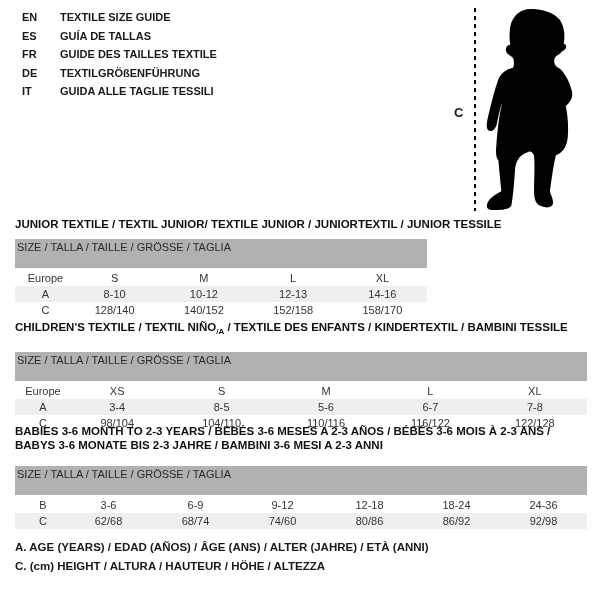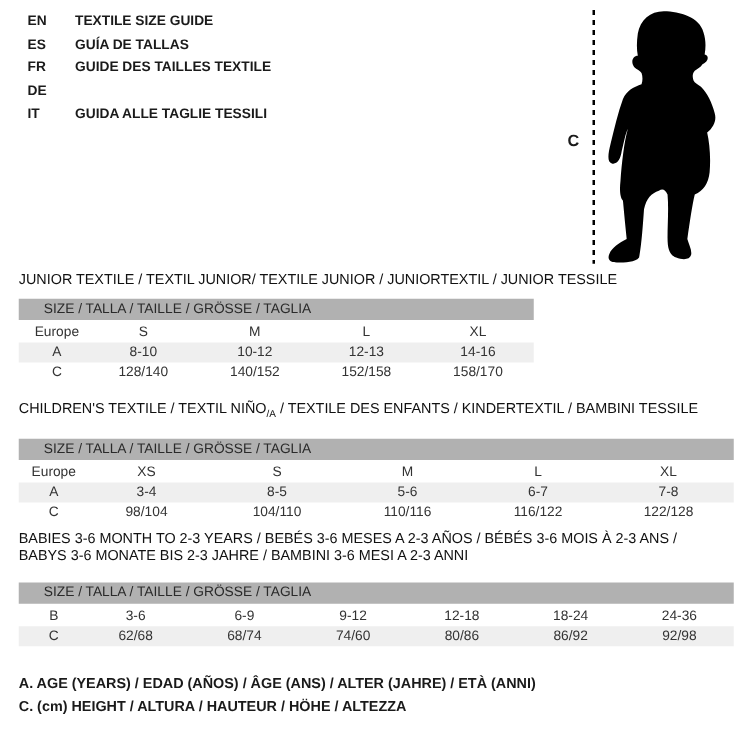--- a/index.html
+++ b/index.html
@@ -25,31 +25,31 @@
   .c-label { position:absolute; left:454px; top:105px; font-weight:bold; font-size:13px; }
   .baby { position:absolute; left:482px; top:6px; width:110px; height:208px; }
   .baby path { fill:var(--silhouette,#000); }
 
   
   .section { position:absolute; left:15px; }
   .sec-junior   { top:217px; width:412px; }
   .sec-children { top:320px; width:572px; }
   .sec-babies   { top:424px; width:572px; }
 
-  .tbl-title { font-weight:normal; font-size:11.5px; line-height:14px; color:#111; white-space:nowrap; }
+  .tbl-title { font-weight:bold; font-size:11.5px; line-height:14px; color:#111; white-space:nowrap; }
   .tbl-title .sub { font-size:8px; vertical-align:sub; }
 
   .size-table { font-size:11px; }
   .sec-junior  .size-table { margin-top:8px; }
   .sec-children .size-table { margin-top:13px; }
   .sec-babies  .size-table { margin-top:14px; }
 
   .t-head {
     background:var(--table-header-bg,#b1b1b1);
-    height:17px; line-height:17px; padding-left:20px;
+    height:29px; line-height:17px; padding-left:2px;
     color:#2a2a2a; margin-bottom:2px;
   }
   .t-row { display:flex; height:16px; line-height:16px; color:#333; }
   .t-row.shaded { background:var(--row-shaded-bg,#efefef); }
   .t-label { padding-left:6px;text-align:center; }
   .sec-junior .t-label { width:55px; }
   .sec-children .t-label, .sec-babies .t-label { width:50px; }
   .t-cell { flex:1; text-align:center; }
 
   
@@ -69,20 +69,21 @@
     <div class="lang-row">
       <span class="lang-code">ES</span>
       <span class="lang-title">GUÍA DE TALLAS</span>
     </div>
     <div class="lang-row">
       <span class="lang-code">FR</span>
       <span class="lang-title">GUIDE DES TAILLES TEXTILE</span>
     </div>
     <div class="lang-row">
       <span class="lang-code">DE</span>
+      <span class="lang-title">TEXTILGRÖßENFÜHRUNG</span>
     </div>
     <div class="lang-row">
       <span class="lang-code">IT</span>
       <span class="lang-title">GUIDA ALLE TAGLIE TESSILI</span>
     </div>
   </div>
 
   <div class="dash-line"></div>
   <div class="c-label">C</div>
   <svg class="baby" viewBox="0 0 110 210" xmlns="http://www.w3.org/2000/svg" aria-hidden="true">

